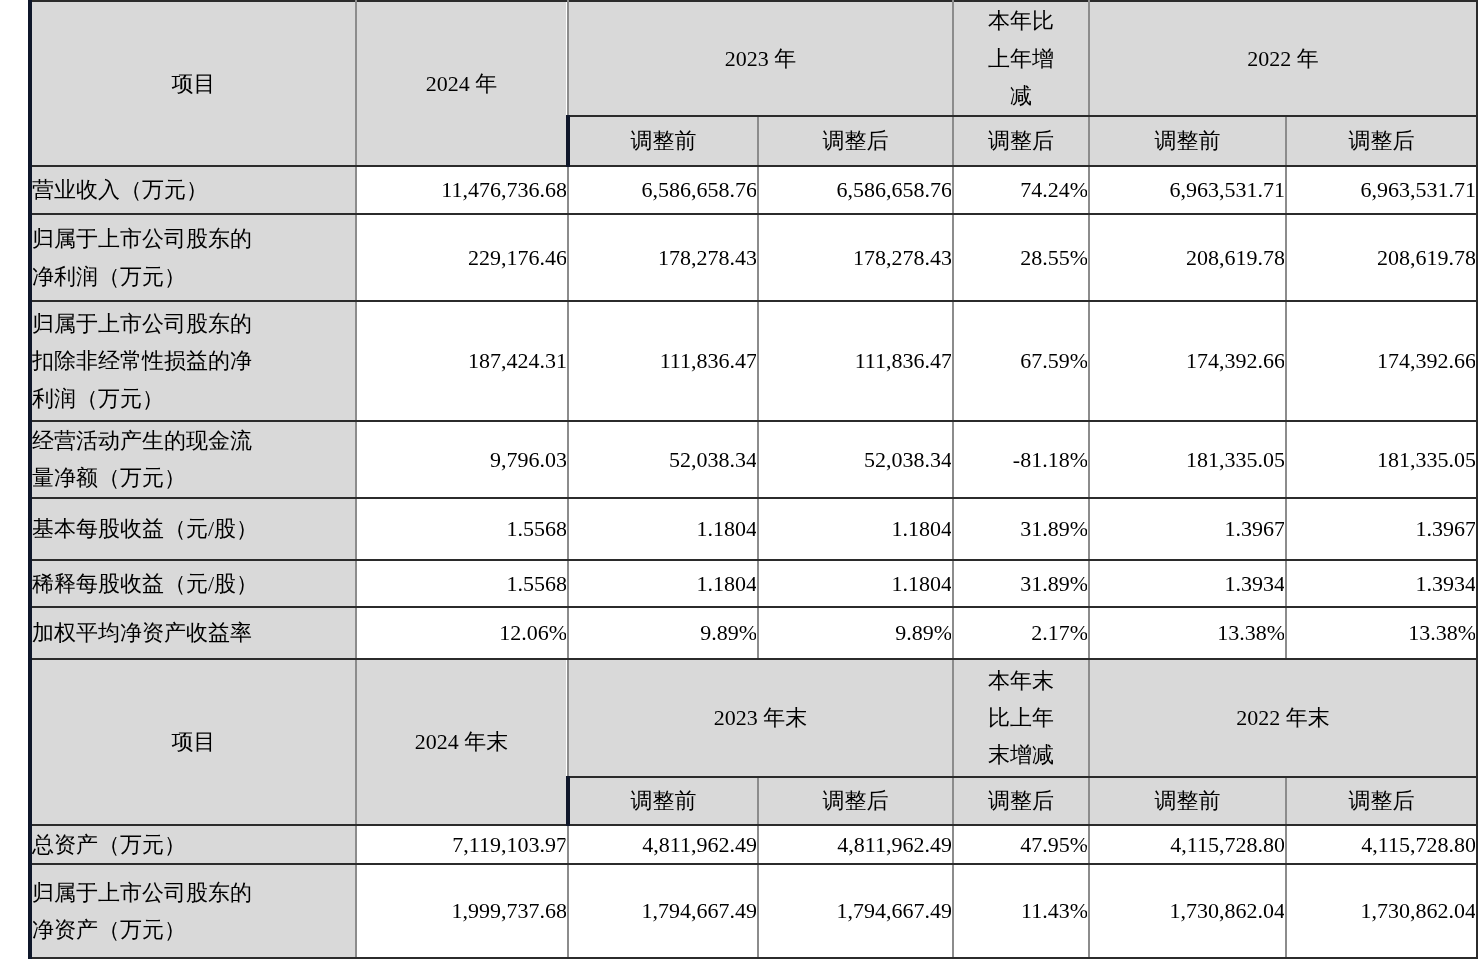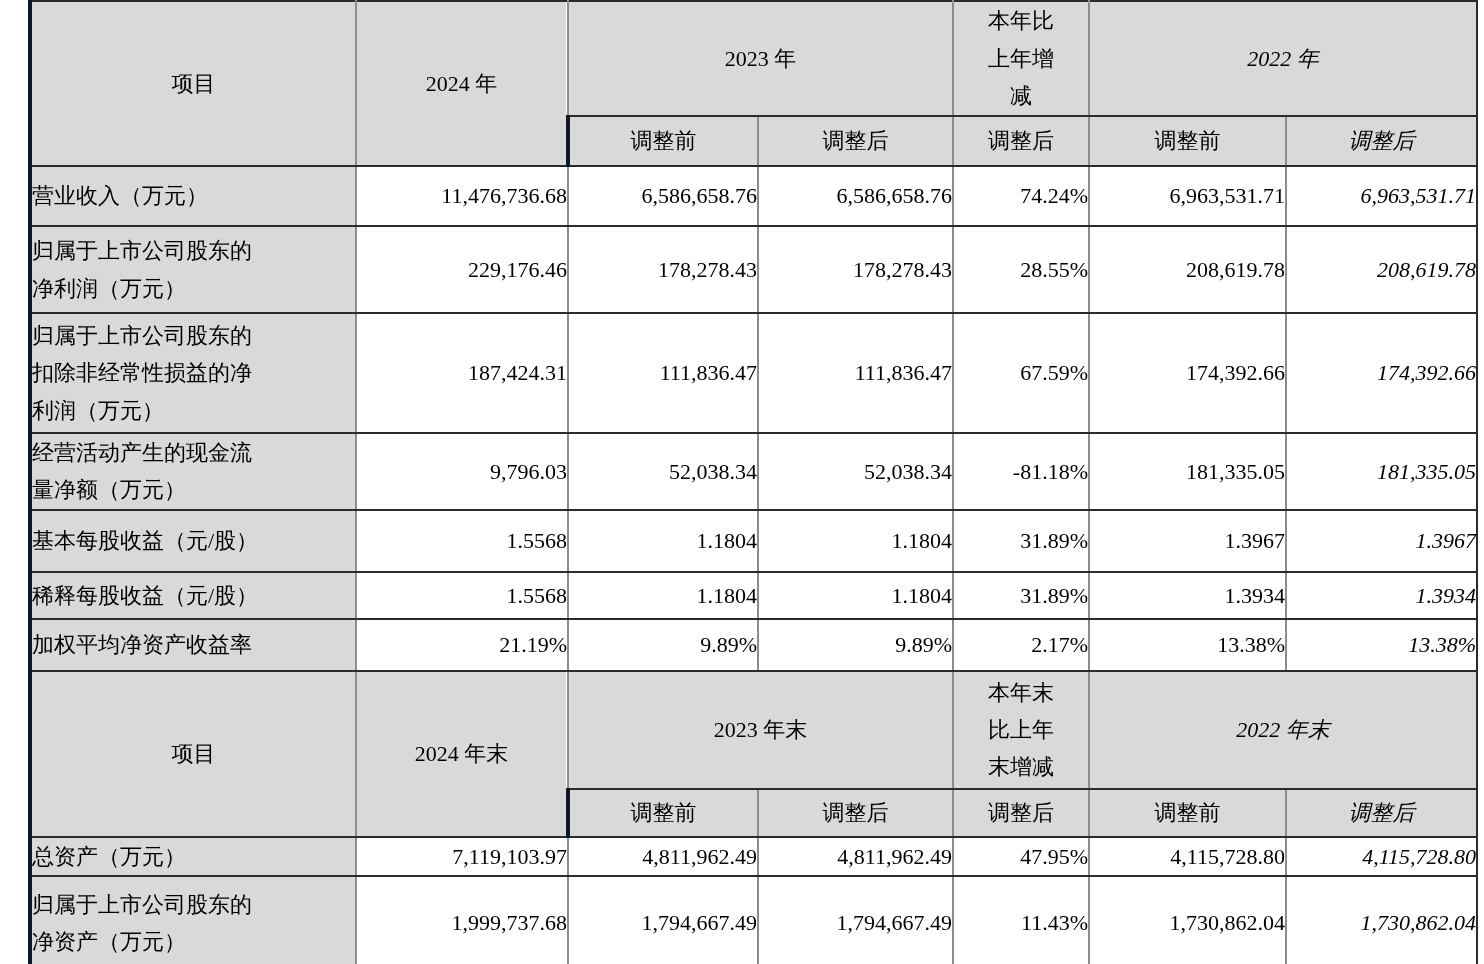--- a/index.html
+++ b/index.html
@@ -16,39 +16,40 @@
     border-bottom:2px solid #2b2b2b;
     border-left:2px solid #8c8c8c;
     border-right:2px solid #8c8c8c;
     vertical-align:middle;
     font-size:22px;
     line-height:1.7;
     padding:0;
     overflow:hidden;
   }
   table.fin td:first-child{border-left:4px solid #0f172a;}
-  table.fin td:last-child{border-right:2px solid #2b2b2b;font-style:italic;}
+  table.fin td:last-child{border-right:2px solid #2b2b2b;}
   td.hdr{
     background:#d9d9d9;
     text-align:center;
     white-space:pre-line;
     margin-top:35px;
   }
   td.lbl{
     background:#d9d9d9;
     text-align:left;
     padding-left:12px;
     padding-right:6px;
     white-space:pre-line;
   }
   td.num{
     background:#ffffff;
     text-align:right;
     padding-right:14px;
     font-family:"Liberation Serif","DejaVu Serif",serif;
+    border-radius:18px;
   }
 </style>
 </head>
 <body>
 
 <table class="fin">
   <colgroup>
     <col style="width:326px">
       <col style="width:212px">
       <col style="width:190px">
@@ -69,21 +70,21 @@
     <td class="hdr" colspan="2">2022 年</td>
   </tr>
   <tr style="height:50px">
     <td class="hdr">调整前</td>
     <td class="hdr">调整后</td>
     <td class="hdr">调整后</td>
     <td class="hdr">调整前</td>
     <td class="hdr">调整后</td>
   </tr>
 
-  <tr style="height:60px">
+  <tr style="height:48px">
     <td class="lbl">营业收入（万元）</td>
     <td class="num">11,476,736.68</td>
     <td class="num">6,586,658.76</td>
     <td class="num">6,586,658.76</td>
     <td class="num">74.24%</td>
     <td class="num">6,963,531.71</td>
     <td class="num">6,963,531.71</td>
   </tr>
   <tr style="height:87px">
     <td class="lbl">归属于上市公司股东的
@@ -129,21 +130,21 @@
     <td class="lbl">稀释每股收益（元/股）</td>
     <td class="num">1.5568</td>
     <td class="num">1.1804</td>
     <td class="num">1.1804</td>
     <td class="num">31.89%</td>
     <td class="num">1.3934</td>
     <td class="num">1.3934</td>
   </tr>
   <tr style="height:52px">
     <td class="lbl">加权平均净资产收益率</td>
-    <td class="num">21.19%</td>
+    <td class="num">12.06%</td>
     <td class="num">9.89%</td>
     <td class="num">9.89%</td>
     <td class="num">2.17%</td>
     <td class="num">13.38%</td>
     <td class="num">13.38%</td>
   </tr>
 
   <tr style="height:118px">
     <td class="hdr" rowspan="2">项目</td>
     <td class="hdr" rowspan="2">2024 年末</td>

